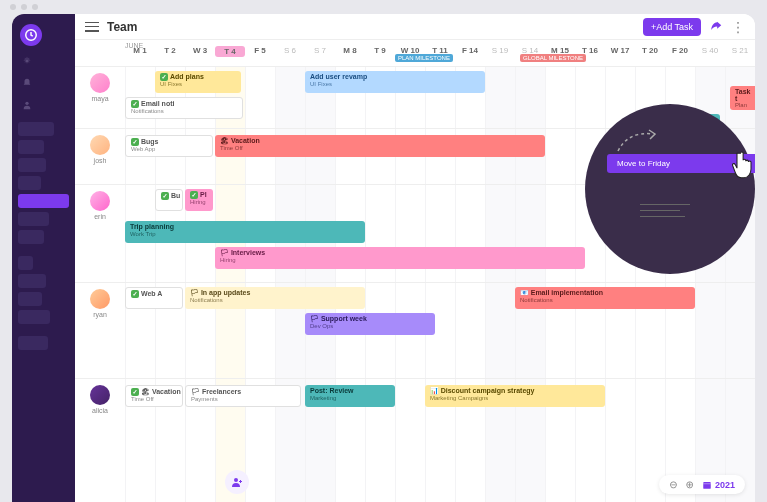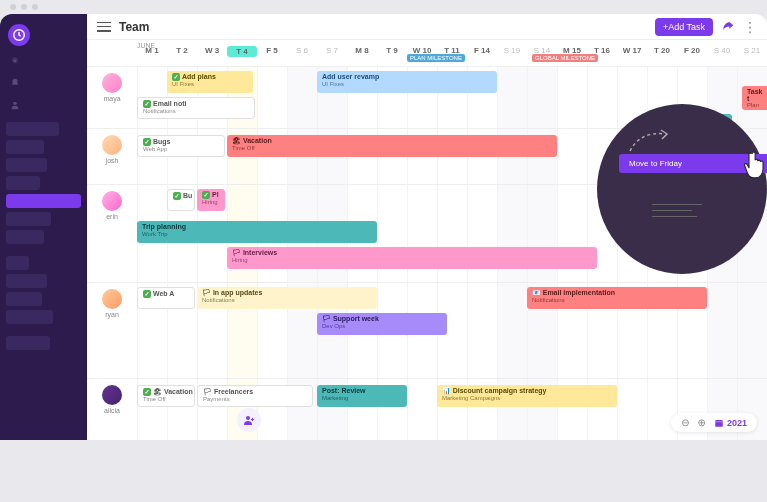--- a/index.html
+++ b/index.html
@@ -1,19 +1,19 @@
 <!DOCTYPE html>
 <html><head>
 <meta charset="utf-8">
 <style>
 * { margin: 0; padding: 0; box-sizing: border-box; font-family: -apple-system, BlinkMacSystemFont, 'Segoe UI', sans-serif; }
 body { background: #e8e8ed; width: 767px; height: 502px; overflow: hidden; position: relative; }
 .browser-chrome { height: 14px; background: #e8e8ed; display: flex; align-items: center; padding: 0 10px; gap: 5px; }
 .chrome-dot { width: 6px; height: 6px; border-radius: 50%; background: #d0d0d5; }
-.app { display: flex; height: 426px; background: #fff; border-radius: 12px 12px 0 0; margin: 0 0; overflow: hidden; }
+.app { display: flex; height: 488px; background: #fff; border-radius: 12px 12px 0 0; margin: 0 12px; overflow: hidden; }
 .sidebar { width: 140px; background: #2d1b4e; display: flex; flex-direction: column; padding: 8px 0; }
 .sidebar-logo { width: 22px; height: 22px; margin: 2px 8px 10px 8px; background: #7c3aed; border-radius: 50%; display: flex; align-items: center; justify-content: center; }
 .sidebar-logo svg { width: 14px; height: 14px; }
 .sidebar-icon-row { display: flex; flex-direction: column; gap: 12px; padding: 0 8px 12px 10px; }
 .sidebar-icon { width: 10px; height: 10px; color: #5a4a7a; }
 .sidebar-items { padding: 0 6px; }
 .sidebar-item { height: 14px; margin-bottom: 4px; border-radius: 3px; }
 .sidebar-item.ph { background: #3a2960; }
 .sidebar-item.active { background: #7c3aed; }
 .sidebar-group-gap { height: 8px; }
@@ -22,21 +22,21 @@
 .hamburger { width: 14px; height: 10px; margin-right: 8px; display: flex; flex-direction: column; justify-content: space-between; }
 .hamburger span { height: 1.5px; background: #555; }
 .topbar-title { font-size: 12px; font-weight: 600; color: #333; }
 .topbar-spacer { flex: 1; }
 .add-task-btn { background: #7c3aed; color: #fff; font-size: 9px; padding: 4px 8px; border-radius: 4px; font-weight: 500; }
 .topbar-icon { width: 14px; height: 14px; margin-left: 8px; color: #7c3aed; }
 .topbar-dots { margin-left: 8px; color: #888; font-size: 14px; line-height: 1; }
 .timeline-header { height: 26px; display: flex; align-items: center; padding: 0 0 4px 50px; position: relative; font-size: 8px; color: #666; }
 .month-label { position: absolute; left: 50px; top: 2px; font-size: 7px; color: #999; text-transform: uppercase; }
 .day-col { width: 30px; text-align: center; font-weight: 600; }
-.day-col.today { background: #5eead4; border-radius: 3px; padding: 1px 2px; }
+.day-col.today { background: #f9a8d4; border-radius: 3px; padding: 1px 2px; }
 .day-col.dim { color: #bbb; font-weight: 400; }
 .milestone-marker { position: absolute; top: 14px; font-size: 6px; padding: 1px 3px; border-radius: 2px; color: #fff; white-space: nowrap; }
 .milestone-marker.plan { background: #4fa8d8; left: 320px; }
 .milestone-marker.global { background: #f08080; left: 445px; }
 .timeline-body { flex: 1; position: relative; overflow: hidden; }
 .grid-cols { position: absolute; top: 0; left: 50px; right: 0; bottom: 0; display: flex; }
 .grid-col { width: 30px; border-left: 1px solid #f3f3f5; }
 .grid-col.weekend { background: #f9f9fb; }
 .grid-col.today-col { background: #fffcf0; }
 .swimlane { position: relative; border-top: 1px solid #eee; }

